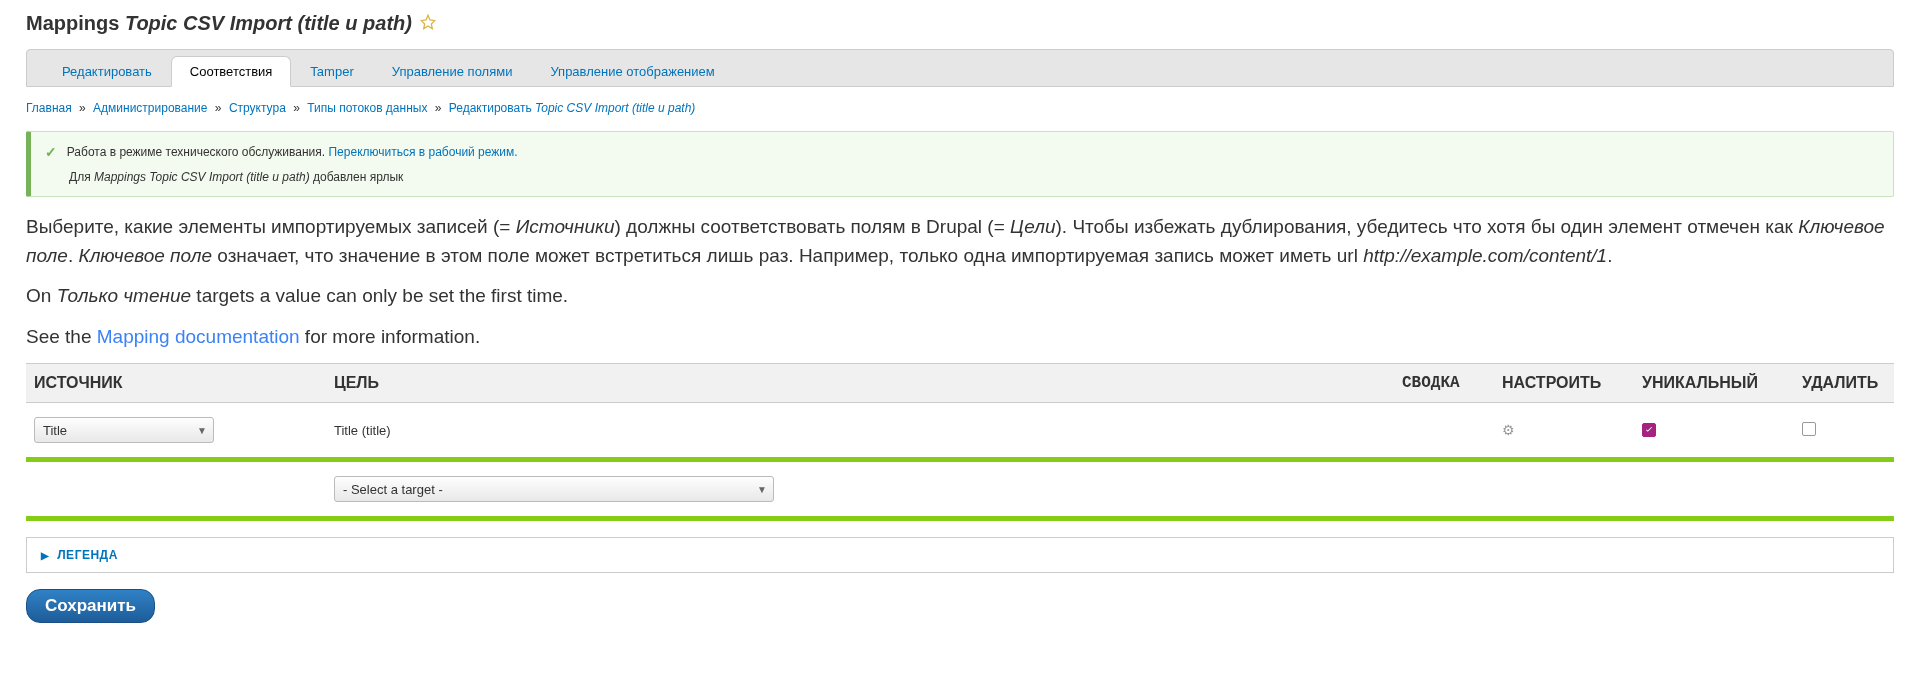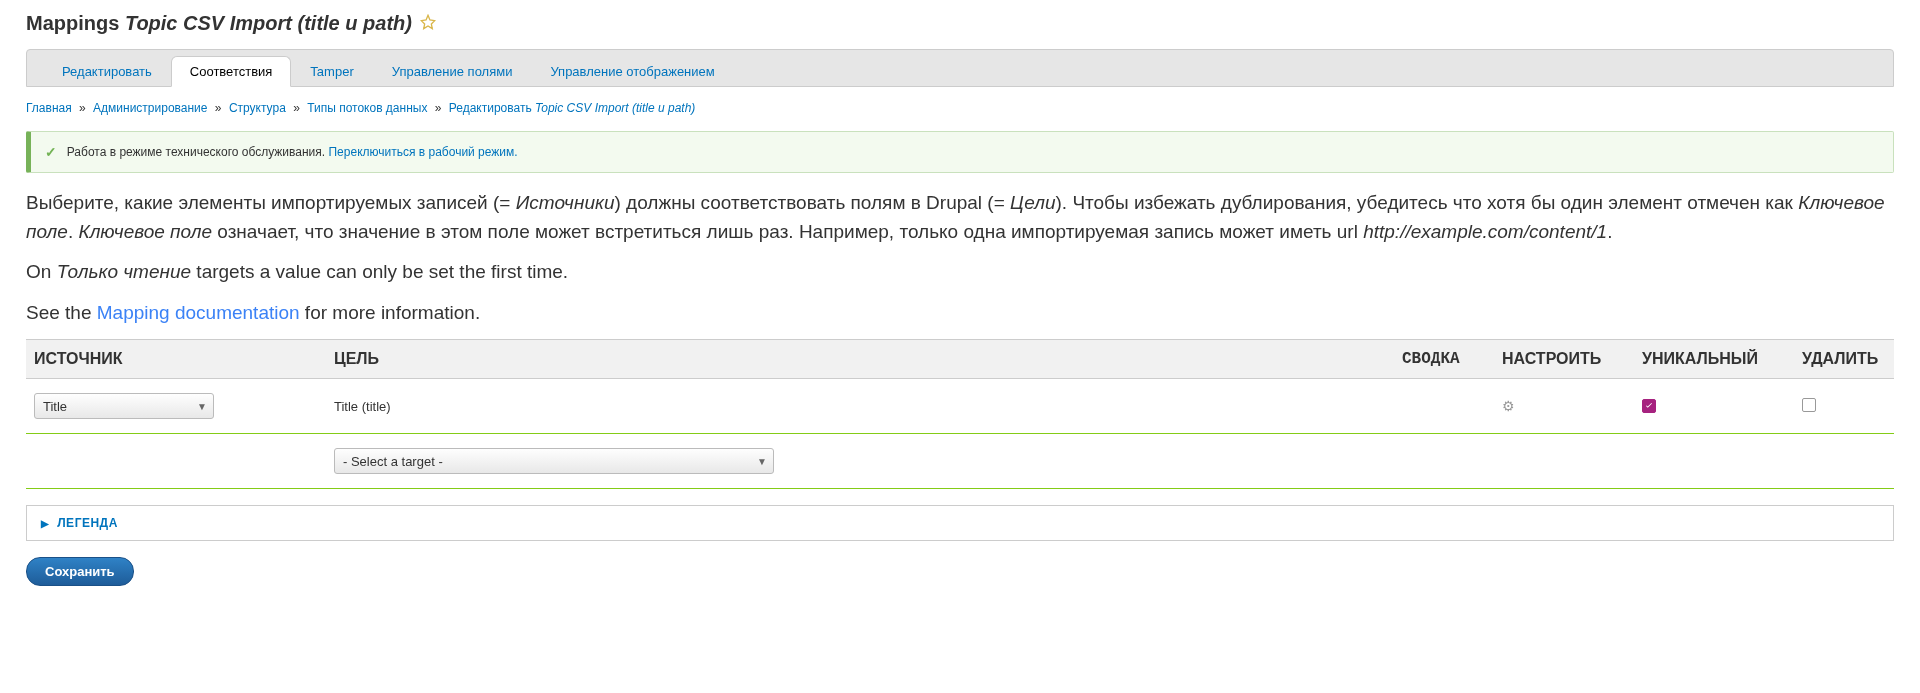--- a/index.html
+++ b/index.html
@@ -20,32 +20,32 @@
 .msg-line { display: flex; align-items: center; gap: 10px; margin-bottom: 10px; color: #333; font-size: 12px; }
 .msg-line:last-child { margin-bottom: 0; }
 .msg-line a { color: #0074bd; text-decoration: none; }
 .check-icon { color: #73b355; font-weight: bold; font-size: 14px; }
 .msg-line .italic { font-style: italic; }
 .intro-text { margin-bottom: 12px; line-height: 1.5; font-size: 19px; }
 .intro-text .italic { font-style: italic; }
 .intro-text a { color: #3b82f6; text-decoration: none; }
 table.mapping-table { width: 100%; border-collapse: collapse; margin-bottom: 16px; }
 table.mapping-table thead th { background: #f1f1f1; border-top: 1px solid #ccc; border-bottom: 1px solid #ccc; padding: 10px 8px; text-align: left; font-size: 16px; font-weight: bold; color: #333; text-transform: uppercase; }
-table.mapping-table tbody td { padding: 14px 8px; border-bottom: 1px solid #84cc16; font-size: 13px; vertical-align: middle; }
+table.mapping-table tbody td { padding: 14px 8px; border-bottom: 5px solid #84cc16; font-size: 13px; vertical-align: middle; }
 .select-control { background: linear-gradient(#fefefe, #e8e8e8); border: 1px solid #bbb; border-radius: 3px; padding: 4px 24px 4px 8px; font-size: 13px; min-width: 180px; height: 26px; position: relative; display: inline-flex; align-items: center; cursor: pointer; }
 .select-control.wide { min-width: 440px; }
 .select-arrow { position: absolute; right: 6px; top: 50%; transform: translateY(-50%); font-size: 10px; color: #666; }
 .gear-icon { color: #999; font-size: 14px; cursor: pointer; }
 .checkbox { width: 14px; height: 14px; border: 1px solid #999; border-radius: 2px; display: inline-flex; align-items: center; justify-content: center; cursor: pointer; background: #fff; }
 .checkbox.checked { background: #a6227f; border-color: #a6227f; }
 .checkbox.checked svg { width: 10px; height: 10px; }
 .legend-box { border: 1px solid #ccc; padding: 10px 14px; margin-bottom: 16px; cursor: pointer; }
 .legend-inner { display: flex; align-items: center; gap: 8px; color: #0074bd; font-weight: bold; font-size: 12px; letter-spacing: 0.5px; }
 .tri-icon { font-size: 10px; color: #0074bd; }
-.btn-primary { background: linear-gradient(#2f82c6, #1e5c99); color: #fff; border: 1px solid #1a5087; padding: 6px 18px; border-radius: 14px; font-size: 13px; font-weight: bold; cursor: pointer; }
+.btn-primary { background: linear-gradient(#2f82c6, #1e5c99); color: #fff; border: 1px solid #1a5087; padding: 6px 18px; border-radius: 14px; font-size: 17px; font-weight: bold; cursor: pointer; }
 .col-source { width: 300px; }
 .col-target { }
 .col-summary { width: 100px; font-family: Liberation Mono, monospace; }
 .col-configure { width: 140px; }
 .col-unique { width: 160px; }
 .col-delete { width: 100px; text-align: left; }
 </style>
 </head>
 <body>
 
@@ -85,20 +85,27 @@
       <span class="italic">Topic CSV Import (title и path)</span>
     </a>
   </div>
 
   <div class="messages">
     <div class="msg-line">
       <span class="check-icon">✓</span>
       <span>
         <span>Работа в режиме технического обслуживания.</span>
         <a>Переключиться в рабочий режим.</a>
+      </span>
+    </div>
+    <div class="msg-line" style="padding-left:24px;">
+      <span>
+        <span>Для</span>
+        <span class="italic">Mappings Topic CSV Import (title и path)</span>
+        <span>добавлен ярлык</span>
       </span>
     </div>
   </div>
 
   <p class="intro-text">
     <span>Выберите, какие элементы импортируемых записей (= </span><span class="italic">Источники</span><span>) должны соответствовать полям в Drupal (= </span><span class="italic">Цели</span><span>). Чтобы избежать дублирования, убедитесь что хотя бы один элемент отмечен как </span><span class="italic">Ключевое поле</span><span>. </span><span class="italic">Ключевое поле</span><span> означает, что значение в этом поле может встретиться лишь раз. Например, только одна импортируемая запись может иметь url </span><span class="italic">http://example.com/content/1</span><span>.</span>
   </p>
   <p class="intro-text">
     <span>On </span><span class="italic">Только чтение</span><span> targets a value can only be set the first time.</span>
   </p>

